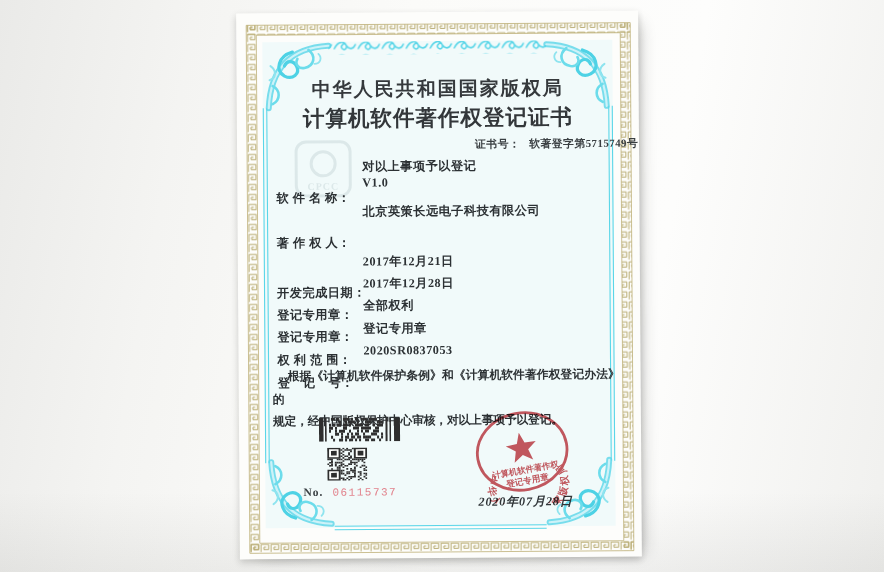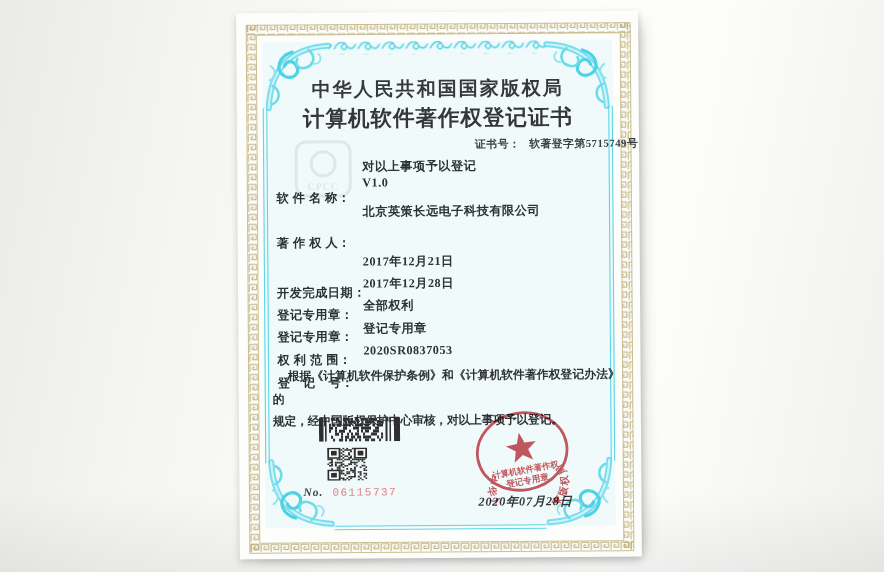--- a/index.html
+++ b/index.html
@@ -23,21 +23,21 @@
   .cert-title{left:0;width:402px;top:91px;text-align:center;font-size:21.5px;font-weight:bold;letter-spacing:1px;color:#33373a;}
   .certno{left:238px;top:126px;font-size:10.8px;font-weight:bold;color:#3a3f42;letter-spacing:.5px;}
   .certno .val{margin-left:9px;}
   .frow{font-size:12.2px;font-weight:bold;letter-spacing:.5px;}
   .frow .lbl{position:absolute;left:39px;white-space:nowrap;margin-top:31px;}
   .frow .val{position:absolute;left:125px;white-space:nowrap;}
   .stmt{position:absolute;left:34px;top:352px;width:347px;font-size:11.8px;font-weight:bold;
         color:#2c3134;line-height:22.5px;letter-spacing:-.2px;text-align:justify;white-space:normal;}
   .stmt .l1{text-indent:15px;}
   .serial{position:absolute;left:64px;top:473px;font-size:11.5px;}
-  .serial .no{color:#3c4246;font-weight:bold;letter-spacing:1px;font-style:italic;}
+  .serial .no{color:#3c4246;font-weight:bold;letter-spacing:1px;}
   .serial .num{font-family:"Liberation Mono","DejaVu Sans Mono",monospace;color:#e2838d;letter-spacing:1.5px;margin-left:9px;font-size:11px;}
   .issue-date{position:absolute;left:239px;top:482px;font-size:12.2px;font-weight:bold;color:#303538;letter-spacing:.8px;font-style:italic;}
   .codes{position:absolute;}
   .seal-svg{position:absolute;left:225px;top:388px;mix-blend-mode:multiply;opacity:.92;}
   .wm{position:absolute;left:56px;top:126px;opacity:.2;}
 </style>
 </head>
 <body>
 
 <div class="stage">

